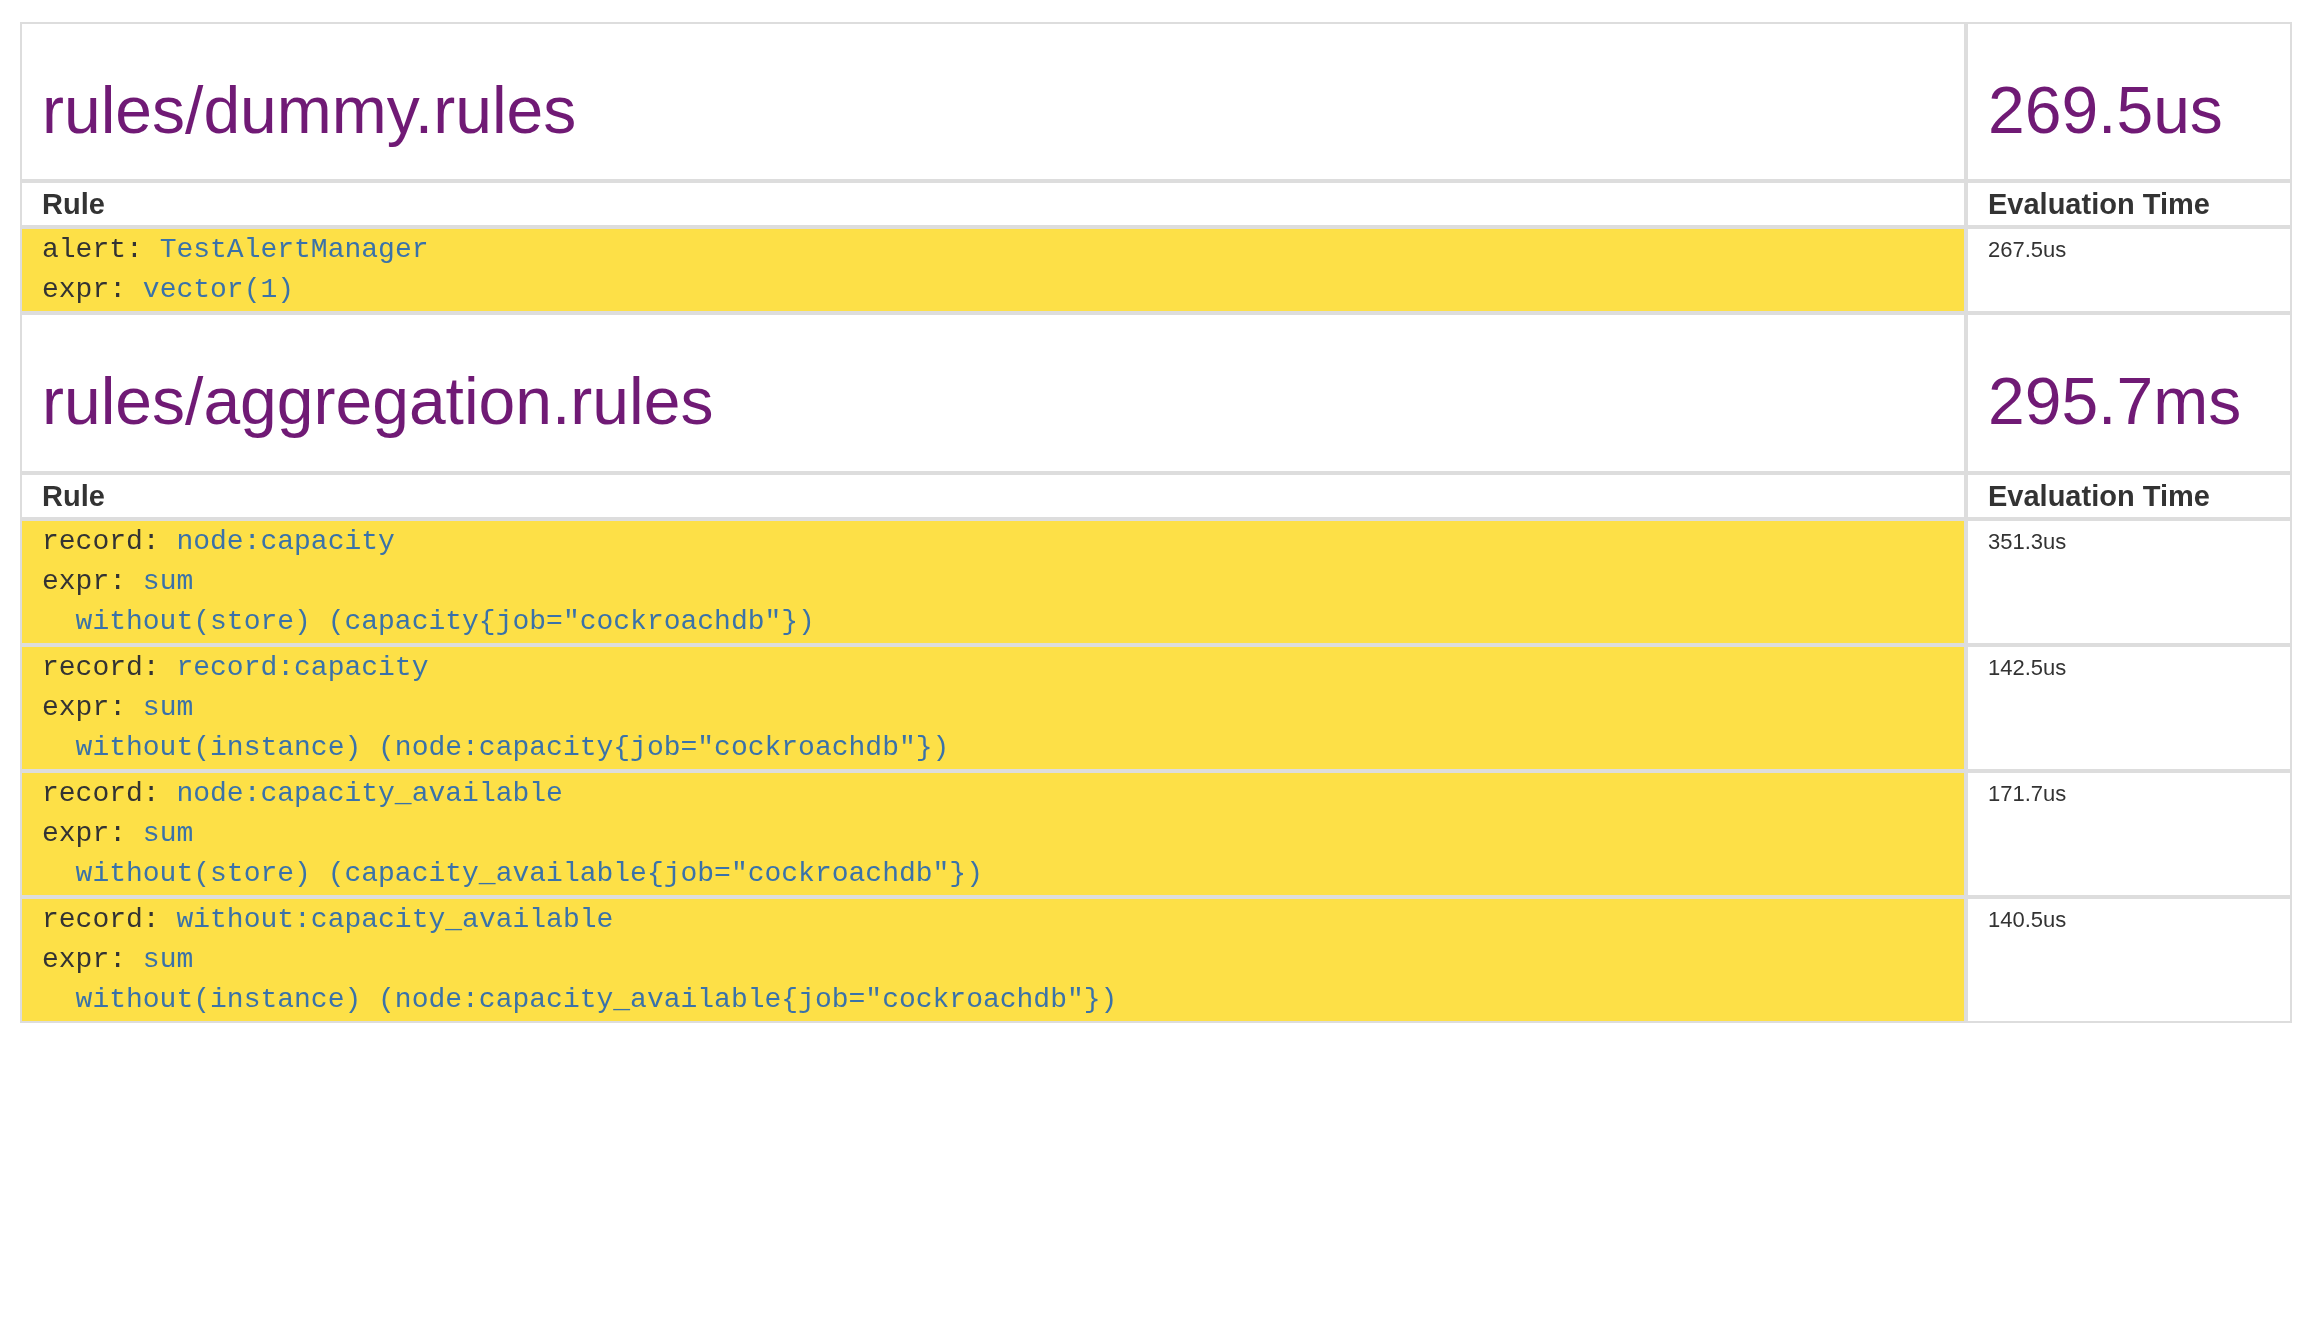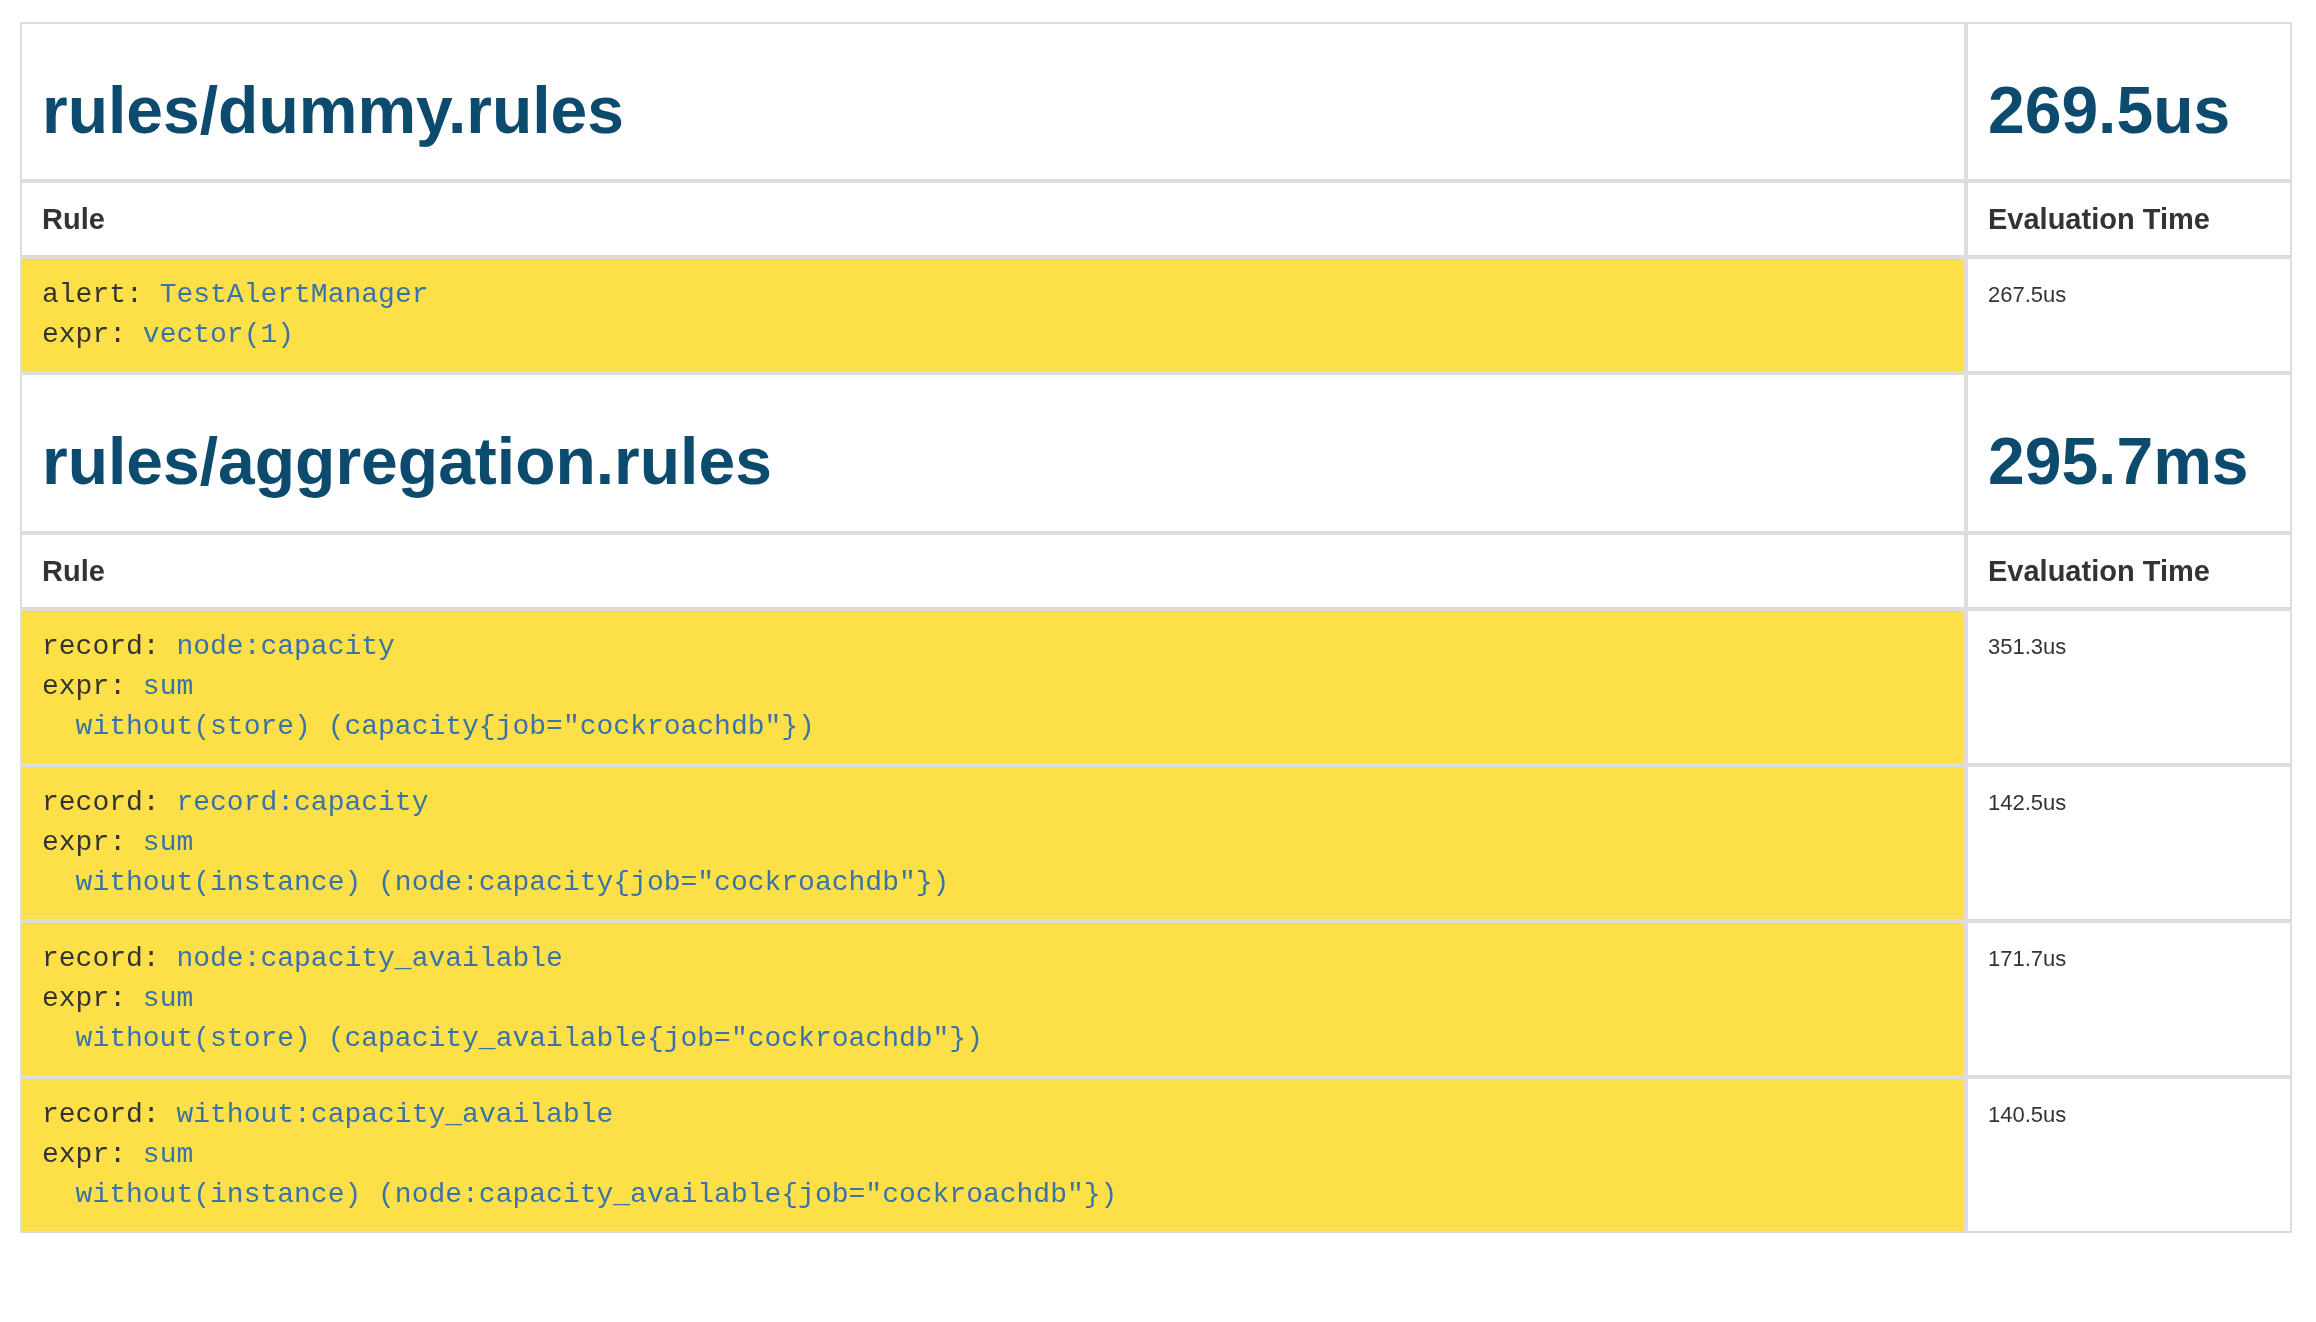--- a/index.html
+++ b/index.html
@@ -26,30 +26,30 @@
   .groups { width: 2272px; }
   .group {
     display: grid;
     grid-template-columns: 1fr 322px;
     gap: 4px;
     background: #dddddd;       
     border: 2px solid #dddddd;
   }
   .cell {
     background: #ffffff;
-    padding: 16px 20px;
+    padding: 1px 20px;
   }
   
   .cell.ghead { padding: 16px 20px; }
   .h2 {
     font-size: 66px;
-    font-weight: bold;
+    font-weight: normal;
     line-height: 1.05;
     margin: 36px 0 18px 0;
-    color: #0c4a6e;
+    color: #701a75;
     white-space: nowrap;
   }
   
   .cell.th {
     font-size: 29px;
     font-weight: bold;
     line-height: 40px;
     color: #333333;
   }
   

